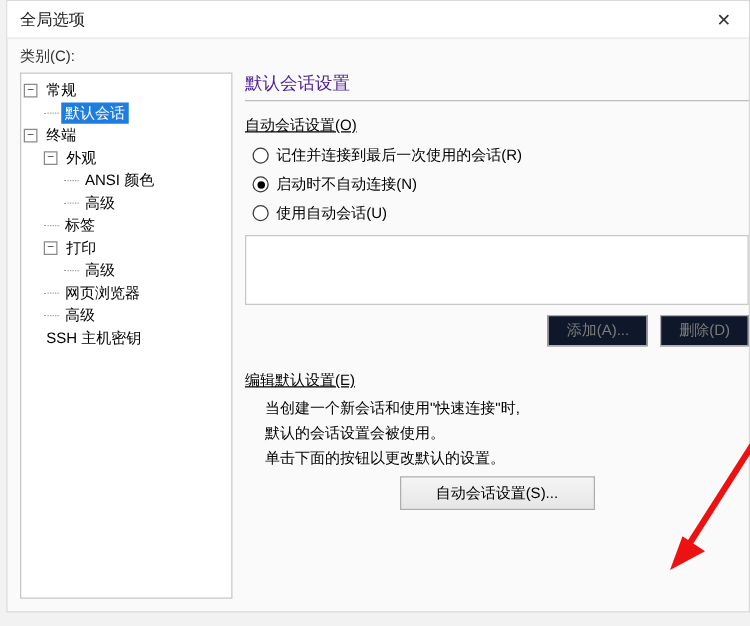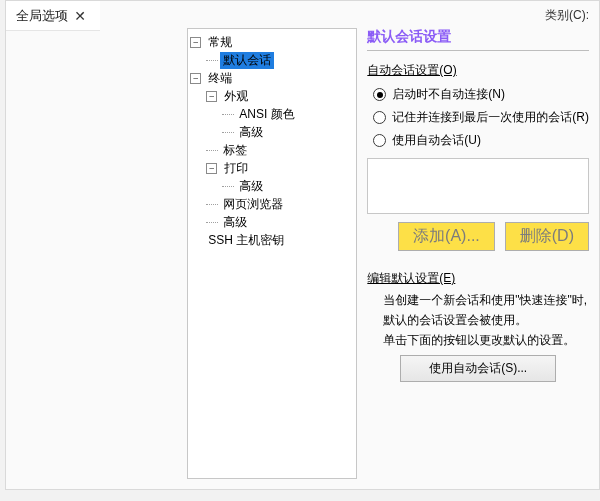--- a/index.html
+++ b/index.html
@@ -12,21 +12,21 @@
     overflow: hidden;
     position: relative;
   }
   .window {
     width: 595px;
     height: 490px;
     margin: 0 0 0 5px;
     background: #fafafa;
     border: 1px solid #d9d9d9;
     display: flex;
-    flex-direction: row;
+    flex-direction: column;
   }
   .titlebar {
     height: 30px;
     background: #fff;
     border-bottom: 1px solid #e5e5e5;
     display: flex;
     align-items: center;
     justify-content: space-between;
     padding: 0 8px 0 10px;
   }
@@ -37,22 +37,21 @@
     text-align: center;
     font-size: 14px;
     color: #333;
     line-height: 24px;
     cursor: default;
   }
   .body {
     flex: 1;
     display: flex;
     flex-direction: column;
-    padding: 6px 10px 10px 10px;
-    align-items: flex-end;
+    padding: 6px 0 10px 10px;
   }
   .catlabel { font-size: 12px; color: #333; margin-bottom: 4px; }
   .cols { flex:1; display: flex; gap: 10px; }
   .tree-pane {
     width: 170px;
     background: #fff;
     border: 1px solid #c7c7c7;
     padding: 4px 2px;
     overflow: hidden;
   }
@@ -68,39 +67,39 @@
     width: 11px; height: 11px;
     border: 1px solid #8a8a8a;
     display: inline-flex; align-items: center; justify-content: center;
     font-size: 9px; line-height: 9px; color: #555;
     margin-right: 4px;
     background: #fff;
     font-family: Consolas, monospace;
   }
   .exp.empty { border: none; background: transparent; }
   .lbl { padding: 0 3px; }
-  .sel { background: #1f7de0; color: #000000; }
+  .sel { background: #1f7de0; color: #ffffff; }
   .conn {
     display:inline-block;
     width: 12px;
     border-top: 1px dotted #a0a0a0;
     margin-right: 2px;
     height:1px;
     vertical-align: middle;
   }
   .right-pane {
     flex: 1;
     display: flex;
     flex-direction: column;
     position: relative;
   }
   .section-title {
     font-size: 14px;
-    font-weight: bold;
-    color: #8b5cf6;
+    font-weight: normal;
+    color: #4c1d95;
     padding-bottom: 4px;
     border-bottom: 1px solid #bdbdbd;
     margin-bottom: 8px;
   }
   .group-lbl { font-size: 12px; margin: 3px 0 4px 0; text-decoration: underline; }
   .radio-row { display: flex; align-items: center; margin: 3px 0 3px 6px; }
   .radio {
     width: 13px; height: 13px;
     border-radius: 50%;
     border: 1px solid #3a3a3a;
@@ -116,23 +115,23 @@
     height: 56px;
     background: #fff;
     border: 1px solid #c7c7c7;
   }
   .btn-row {
     display:flex; gap:10px; justify-content:flex-end;
     margin-top: 4px;
   }
   .btn {
     border: 1px solid #adadad;
-    background: #fde047;
+    background: #0f172a;
     padding: 3px 14px;
-    font-size: 16px;
+    font-size: 12px;
     color: #7c7c7c;
   }
   .editgroup {
     margin-top: 16px;
   }
   .editdesc { margin: 2px 0 2px 16px; line-height: 18px; }
   .edit-btn-row { display:flex; justify-content:center; margin-top: 6px; }
   .edit-btn {
     border: 1px solid #adadad;
     background: linear-gradient(#f5f5f5,#e6e6e6);
@@ -215,46 +214,46 @@
             </li>
         </ul>
       </div>
 
       <div class="right-pane">
         <div class="section-title">默认会话设置</div>
 
         <div class="group-lbl">自动会话设置(O)</div>
 
         <div class="radio-row">
+          <span class="radio"></span>
+          <span>记住并连接到最后一次使用的会话(R)</span>
+        </div>
+        <div class="radio-row">
           <span class="radio checked"></span>
           <span>启动时不自动连接(N)</span>
-        </div>
-        <div class="radio-row">
-          <span class="radio"></span>
-          <span>记住并连接到最后一次使用的会话(R)</span>
         </div>
         <div class="radio-row">
           <span class="radio"></span>
           <span>使用自动会话(U)</span>
         </div>
 
         <div class="listbox"></div>
 
         <div class="btn-row">
           <button class="btn">添加(A)...</button>
           <button class="btn">删除(D)</button>
         </div>
 
         <div class="editgroup">
           <div class="group-lbl">编辑默认设置(E)</div>
           <div class="editdesc">当创建一个新会话和使用"快速连接"时,</div>
           <div class="editdesc">默认的会话设置会被使用。</div>
           <div class="editdesc">单击下面的按钮以更改默认的设置。</div>
           <div class="edit-btn-row">
-            <button class="edit-btn enabled">使用自动会话(S)...</button>
+            <button class="edit-btn enabled">自动会话设置(S)...</button>
           </div>
         </div>
 
         <div class="arrow">
           <svg viewBox="0 0 110 140">
             <defs></defs>
             <line x1="95" y1="5" x2="23" y2="118" stroke="#e11" stroke-width="5"></line>
             <polygon points="10,135 20,108 38,120" fill="#e11"></polygon>
           </svg>
         </div>

